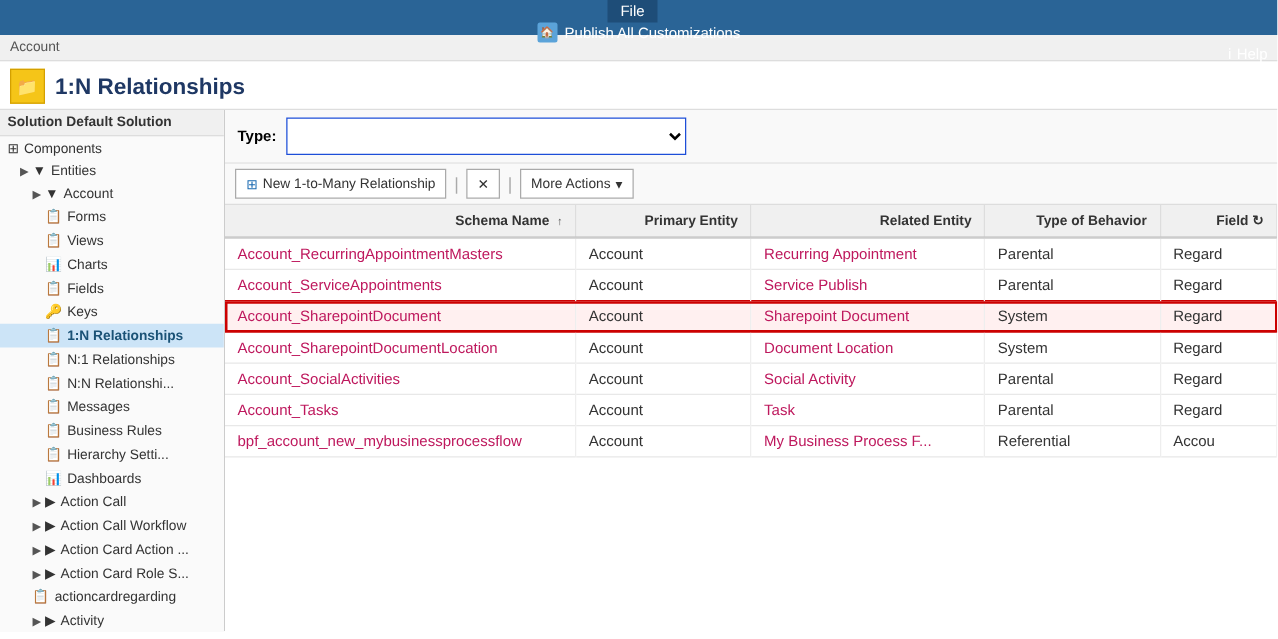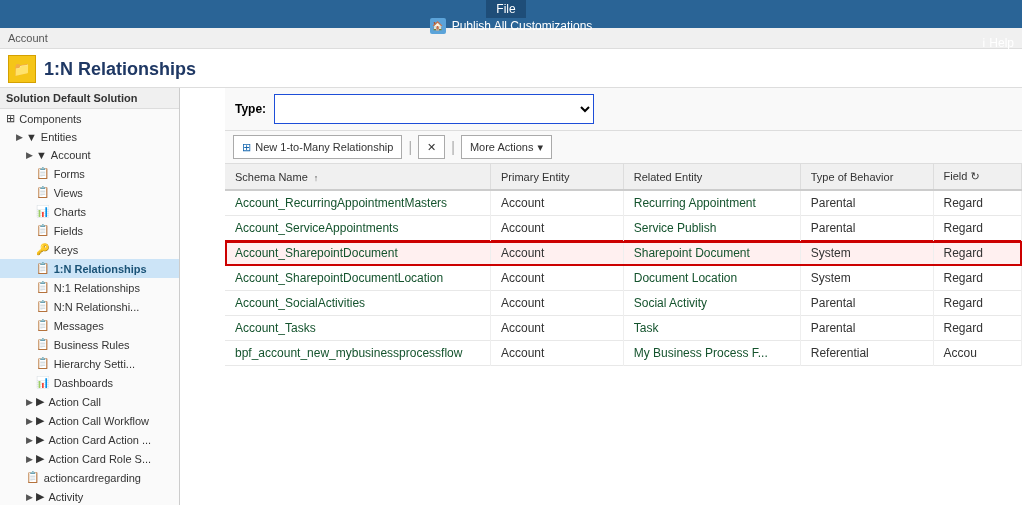--- a/index.html
+++ b/index.html
@@ -24,21 +24,21 @@
     }
 
     
     .page-title-area {
       padding: 6px 8px 4px 8px; display: flex; align-items: center; gap: 8px; border-bottom: 1px solid #ddd;
     }
     .page-icon { width: 28px; height: 28px; background: #f5c518; border: 1px solid #d4a000; display: flex; align-items: center; justify-content: center; font-size: 14px; }
     .page-title { font-size: 18px; font-weight: bold; color: #1f3864; }
 
     
-    .main-container { display: flex; height: calc(511px - 28px - 22px - 44px); gap: 45px; }
+    .main-container { display: flex; height: calc(511px - 28px - 22px - 44px); }
 
     
     .sidebar {
       width: 180px; border-right: 1px solid #ccc; overflow-y: auto; background: #fafafa; flex-shrink: 0;
     }
     .sidebar-section-title {
       font-weight: bold; font-size: 11px; color: #333; padding: 4px 6px; background: #f0f0f0; border-bottom: 1px solid #ddd;
     }
     .sidebar-item {
       display: flex; align-items: center; padding: 3px 6px; font-size: 11px; cursor: pointer; color: #333; position: relative;
@@ -67,27 +67,27 @@
       display: flex; align-items: center; gap: 4px; padding: 3px 8px; border: 1px solid #aaa; background: #fff;
       font-size: 11px; cursor: pointer; color: #333; height: 24px;
     }
     .toolbar-separator { color: #aaa; margin: 0 2px; font-size: 14px; }
 
     
     .table-container { flex: 1; overflow-y: auto; overflow-x: hidden; position: relative; }
     table { width: 100%; border-collapse: collapse; font-size: 12px; }
     thead tr { background: #f0f0f0; border-bottom: 2px solid #ccc; }
     thead th {
-      text-align: left; padding: 6px 10px; font-weight: normal; color: #333; border-right: 1px solid #ddd;
+      text-align: right; padding: 6px 10px; font-weight: bold; color: #333; border-right: 1px solid #ddd;
       white-space: nowrap; font-size: 11px;
     }
     thead th .sort-arrow { font-size: 9px; margin-left: 3px; color: #555; }
     tbody tr { border-bottom: 1px solid #e8e8e8; }
     tbody td { padding: 5px 10px; color: #333; border-right: 1px solid #eee; white-space: nowrap; overflow: hidden; max-width: 0; }
-    tbody td a { color: #14532d; text-decoration: none; }
+    tbody td a { color: #be185d; text-decoration: none; }
     .td-schema { width: 240px; }
     .td-primary { width: 120px; }
     .td-related { width: 160px; }
     .td-behavior { width: 120px; }
     .td-field { width: 80px; }
 
     
     .row-selected { background: #fff0f0 !important; outline: 2px solid #cc0000; outline-offset: -2px; }
     .row-selected td { border-top: 1px solid #cc0000; border-bottom: 1px solid #cc0000; }
 

